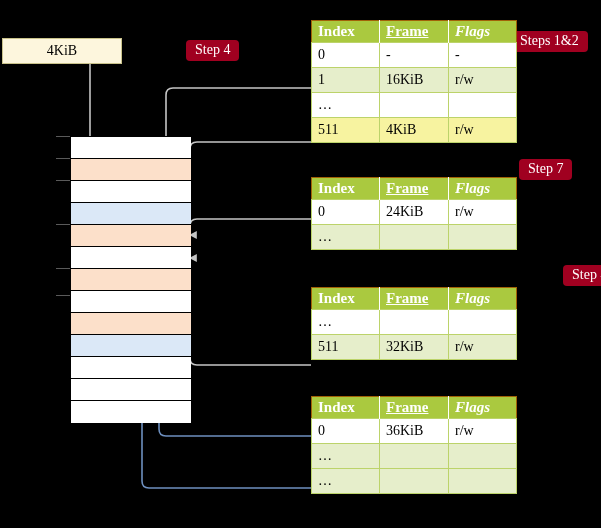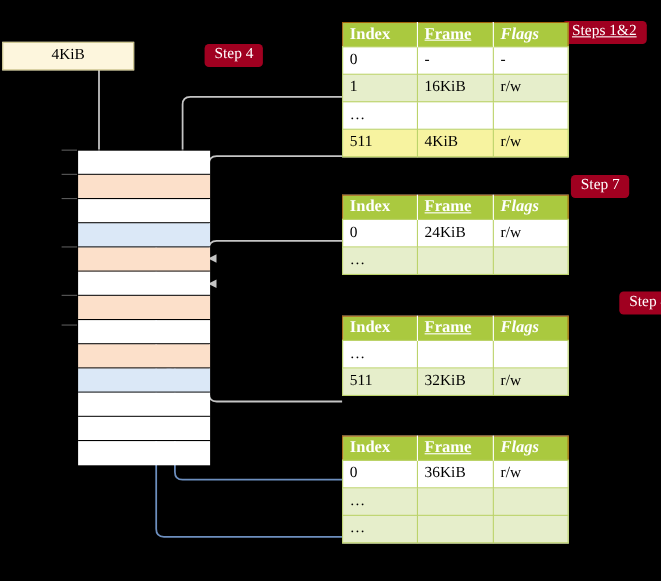--- a/index.html
+++ b/index.html
@@ -107,21 +107,21 @@
   <div class="tick" style="top:136px;"></div>
   <div class="tick" style="top:158px;"></div>
   <div class="tick" style="top:180px;"></div>
   <div class="tick" style="top:224px;"></div>
   <div class="tick" style="top:268px;"></div>
   <div class="tick" style="top:295px;"></div>
 
   <div class="badge" style="left:186px;top:40px;">
     <span>Step 4</span>
   </div>
-  <div class="badge" style="left:511px;top:19px;text-decoration:underline;">
+  <div class="badge" style="left:511px;top:31px;">
     <span>Steps 1&amp;2</span>
   </div>
   <div class="badge" style="left:519px;top:159px;">
     <span>Step 7</span>
   </div>
   <div class="badge" style="left:515px;top:265px;margin-left:48px;">
     <span>Step 4</span>
   </div>
 
   <table class="ptable" style="left:311px;top:20px;">

